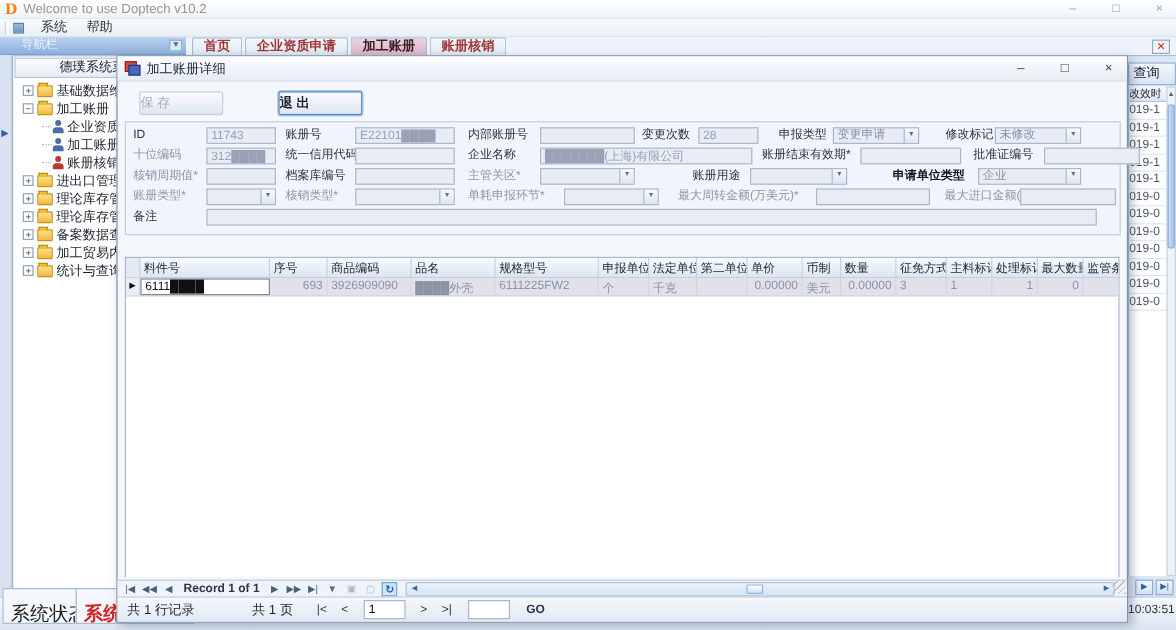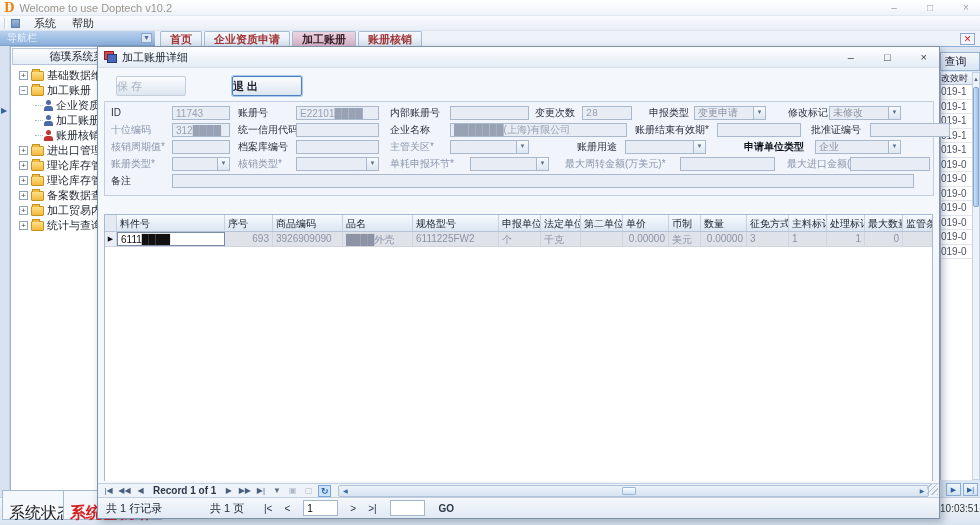--- a/index.html
+++ b/index.html
@@ -10,21 +10,21 @@
   .logo-d{color:#f5820c;font-weight:bold;font-size:12px;line-height:12px;margin-right:5px;font-family:"DejaVu Serif",serif}
   .title-text{color:#9b968c;font-size:11px}
   .win-controls{position:absolute;right:8px;top:0;display:flex;gap:24px;color:#9aa0a8;font-size:10px;line-height:15px}
   .win-controls span{width:12px;text-align:center}
   
   .menubar{position:absolute;top:16px;left:0;right:0;height:15px;background:linear-gradient(#f9fbfe,#e9eff7);border-bottom:1px solid #dde4ee;display:flex;align-items:center;color:#333}
   .menu-grip{width:3px;height:11px;margin:0 4px;border-left:1px solid #c9d3e0;border-right:1px solid #fff}
   .menu-ic{width:9px;height:9px;background:linear-gradient(#9db8d8,#6f94c0);border:1px solid #5d7fa8;margin-right:6px}
   .menu-item{padding:0 8px;line-height:14px}
   
-  .nav-header{position:absolute;top:31px;left:0;width:155px;height:15px;background:linear-gradient(#b9d1ee,#8cb0dc);color:#e9f1fa;font-size:10px;line-height:14px;padding:0 7px;border-bottom:1px solid #7d9fc8}
+  .nav-header{position:absolute;top:31px;left:0;width:155px;height:15px;background:linear-gradient(#b9d1ee,#8cb0dc);color:#e9f1fa;font-size:10px;line-height:14px;padding:0 18px;border-bottom:1px solid #7d9fc8}
   .pin-ic{position:absolute;right:3px;top:2px;width:11px;height:10px;background:#dce8f5;border:1px solid #8aa8cc;color:#4a6a96;font-size:7px;line-height:8px;text-align:center}
   .left-strip{position:absolute;top:46px;left:0;width:10px;bottom:28px;background:#d8e2f0;border-right:1px solid #c2cfe0}
   .strip-arrow{position:absolute;top:60px;left:1px;color:#2f63a8;font-size:8px}
   .tree-panel{position:absolute;top:46px;left:10px;width:145px;bottom:28px;background:#fff;border:1px solid #9fb6d6}
   .tree-root-btn{height:17px;margin:1px;background:linear-gradient(#fbfcfe,#e6edf5);border:1px solid #b6c5d9;text-align:center;font-size:11px;line-height:15px;color:#223;overflow:hidden;white-space:nowrap}
   .tree{padding-top:2px}
   .ti{height:15px;display:flex;align-items:center;white-space:nowrap;overflow:hidden}
   .exp{flex:none;width:9px;height:9px;border:1px solid #93a3b8;background:#fff;font-size:8px;line-height:7px;text-align:center;margin:0 3px 0 8px;color:#445}
   .fold{flex:none;width:13px;height:10px;background:linear-gradient(#ffe089,#f3b93b);border:1px solid #c4941f;border-radius:1px;position:relative;margin-right:3px}
   .fold::before{content:"";position:absolute;top:-3px;left:0;width:6px;height:2px;background:#f3b93b;border:1px solid #c4941f;border-bottom:none}
@@ -262,21 +262,21 @@
   <div class="groupbox">
 
     <div class="frow" style="top:4px">
       <span class="fl" style="left:6px">ID</span>
       <input class="fi dis" style="left: 67px; width: 58px;" value="11743">
       <span class="fl" style="left:133px">账册号</span>
       <input class="fi dis" style="left: 191px; width: 83px;" value="E22101████">
       <span class="fl" style="left:285px">内部账册号</span>
       <input class="fi dis" style="left: 345px; width: 79px;" value="">
       <span class="fl" style="left:430px">变更次数</span>
-      <input class="fi dis" style="left: 477px; width: 50px; font-family: Liberation Mono, monospace;" value="28">
+      <input class="fi dis" style="left: 477px; width: 50px;" value="28">
       <span class="fl" style="left:544px">申报类型</span>
       <span class="fs" style="left:589px;width:72px"><span>变更申请</span><span class="arr">▼</span></span>
       <span class="fl" style="left:683px">修改标记</span>
       <span class="fs" style="left:724px;width:72px"><span>未修改</span><span class="arr">▼</span></span>
     </div>
 
     <div class="frow" style="top:21px">
       <span class="fl muted" style="left:6px">十位编码</span>
       <input class="fi dis" style="left: 67px; width: 58px;" value="312████">
       <span class="fl" style="left:133px">统一信用代码</span>

